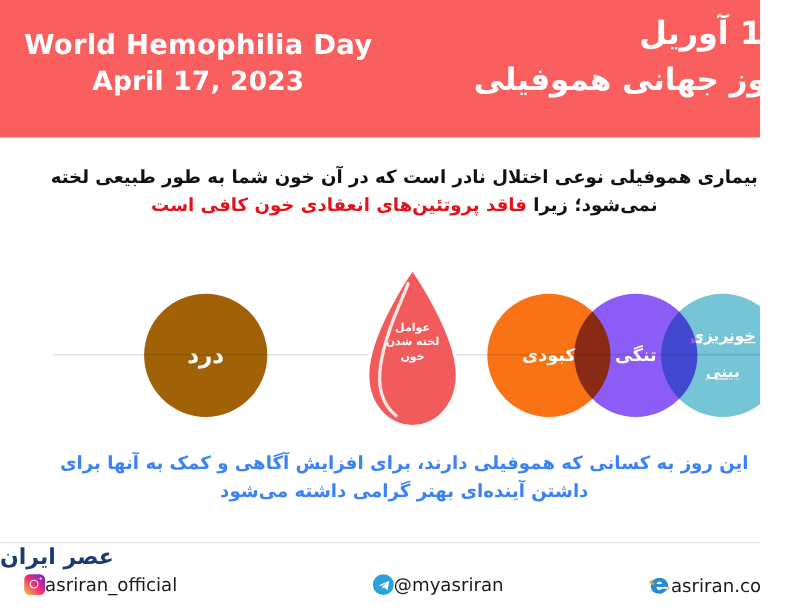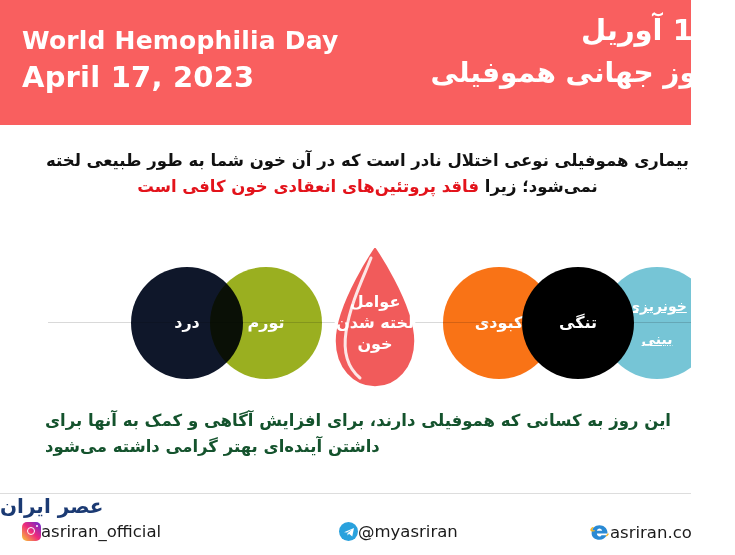--- a/index.html
+++ b/index.html
@@ -41,25 +41,26 @@
     text-align: left;
     line-height: 1.22;
   }
   .header-en .line1 {
     font-size: 25px;
     font-weight: bold;
     letter-spacing: 0.2px;
     white-space: nowrap;
   }
   .header-en .line2 {
-    font-size: 29px;
+    font-size: 24px;
     font-weight: bold;
     letter-spacing: 0.2px;
     margin-top: 3px;
     white-space: nowrap;
+    text-align: center;
   }
   .header-fa {
     position: absolute;
     right: 22px;
     top: 12px;
     color: #ffffff;
     text-align: right;
     direction: rtl;
     line-height: 1.28;
   }
@@ -130,22 +131,22 @@
   .b-excessive {
     left: 52px;  top: 22px;
     width: 112px; height: 112px;
     background: #14426b;
     font-size: 14px;
     z-index: 4;
   }
   .b-pain {
     left: 131px; top: 22px;
     width: 112px; height: 112px;
-    background: #0f172a;
-    font-size: 16px;
+    background: #a16207;
+    font-size: 21px;
     z-index: 3;
   }
   .b-swelling {
     left: 210px; top: 22px;
     width: 112px; height: 112px;
     background: #9aaf20;
     font-size: 16px;
     z-index: 2;
   }
 
@@ -153,21 +154,21 @@
   .b-bruise {
     left: 443px; top: 22px;
     width: 112px; height: 112px;
     background: #f97316;
     font-size: 16px;
     z-index: 4;
   }
   .b-tight {
     left: 522px; top: 22px;
     width: 112px; height: 112px;
-    background: #000000;
+    background: #8b5cf6;
     font-size: 16px;
     z-index: 3;
   }
   .b-nose {
     left: 601px; top: 22px;
     width: 112px; height: 112px;
     background: #76c5d6;
     font-size: 14px;
     z-index: 2;
     text-decoration: underline;
@@ -188,37 +189,37 @@
     height: 160px;
   }
   .drop-label {
     position: absolute;
     left: 0; top: 52px;
     width: 110px;
     text-align: center;
     direction: rtl;
     color: #ffffff;
     font-weight: bold;
-    font-size: 16px;
+    font-size: 10px;
     line-height: 1.3;
     pointer-events: none;
   }
 
   
   .closing-block {
     position: absolute;
     top: 408px;
     left: 45px;
     width: 645px;
     direction: rtl;
-    text-align: left;
+    text-align: center;
     line-height: 1.6;
     font-size: 16.5px;
     font-weight: bold;
-    color: #14532d;
+    color: #3b82f6;
   }
 
   
   .footer-rule {
     position: absolute;
     top: 493px;
     left: 0;
     width: 735px;
     height: 1px;
     background: #dddddd;
@@ -319,23 +320,20 @@
 
   <div class="diagram">
 
     <div class="baseline"></div>
 
 
     <div class="bubble b-pain">
       <span>درد</span>
     </div>
 
-    <div class="bubble b-swelling">
-      <span>تورم</span>
-    </div>
 
     <div class="drop-wrap">
       <svg viewBox="0 0 110 160" xmlns="http://www.w3.org/2000/svg" aria-hidden="true">
         <path d="M55 4 C55 4 14 62 14 101 C14 128 32 148 55 148 C78 148 96 128 96 101 C96 62 55 4 55 4 Z" fill="#f15b5b"></path>
         <path d="M55 4 C55 4 14 62 14 101 C14 128 32 148 55 148 C78 148 96 128 96 101 C96 62 55 4 55 4 Z" fill="none" stroke="#ffffff" stroke-width="3.5"></path>
         <path d="M51 18 C44 36 30 64 26 92 C23 112 28 128 40 138" fill="none" stroke="#ffffff" stroke-width="3" stroke-linecap="round" opacity="0.85"></path>
       </svg>
       <div class="drop-label">
         <div>عوامل</div>
         <div>لخته شدن</div>

